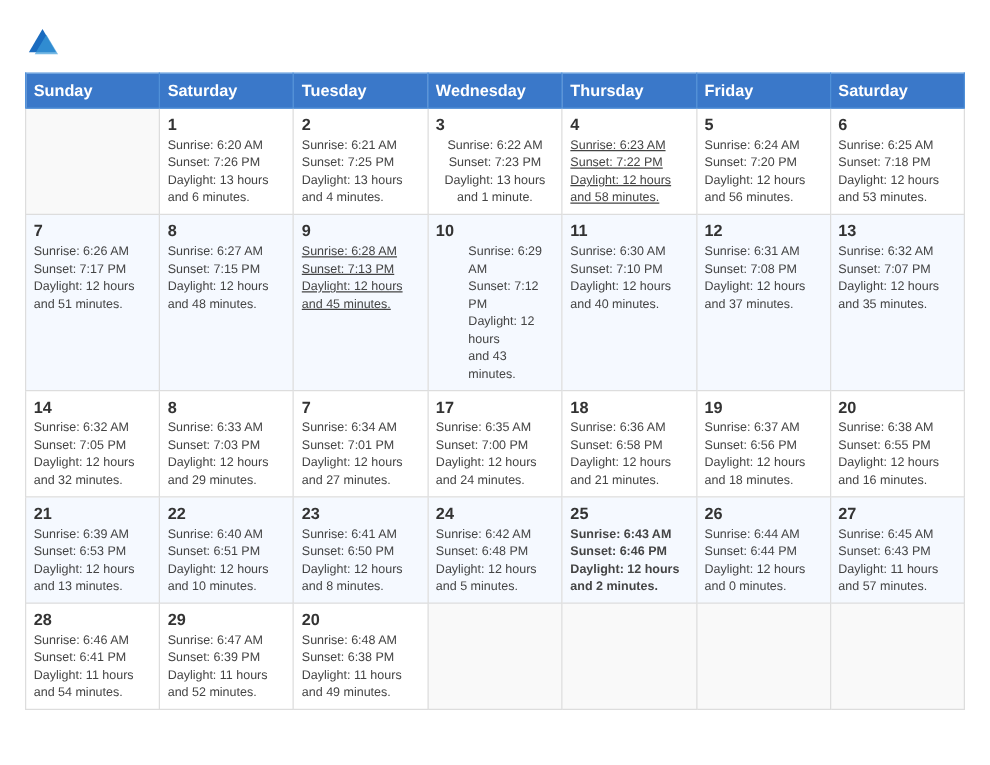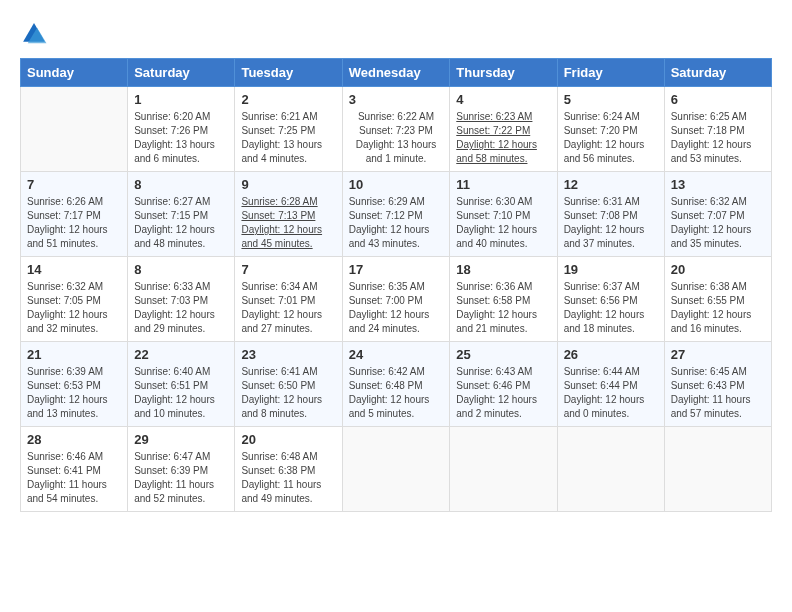--- a/index.html
+++ b/index.html
@@ -180,21 +180,21 @@
         </td>
         <td>
           <span class="day-number">9</span>
           <div class="day-info" style="white-space: pre-line; text-decoration: underline;">Sunrise: 6:28 AM
 Sunset: 7:13 PM
 Daylight: 12 hours
 and 45 minutes.</div>
         </td>
         <td>
           <span class="day-number">10</span>
-          <div class="day-info" style="white-space: pre-line;">Sunrise: 6:29 AM
+          <div class="day-info" style="white-space: pre-line; margin-left: 26px;">Sunrise: 6:29 AM
 Sunset: 7:12 PM
 Daylight: 12 hours
 and 43 minutes.</div>
         </td>
         <td>
           <span class="day-number">11</span>
           <div class="day-info" style="white-space: pre-line;">Sunrise: 6:30 AM
 Sunset: 7:10 PM
 Daylight: 12 hours
 and 40 minutes.</div>
@@ -289,21 +289,21 @@
         </td>
         <td>
           <span class="day-number">24</span>
           <div class="day-info" style="white-space: pre-line;">Sunrise: 6:42 AM
 Sunset: 6:48 PM
 Daylight: 12 hours
 and 5 minutes.</div>
         </td>
         <td>
           <span class="day-number">25</span>
-          <div class="day-info" style="white-space: pre-line;">Sunrise: 6:43 AM
+          <div class="day-info" style="white-space: pre-line; font-weight: bold;">Sunrise: 6:43 AM
 Sunset: 6:46 PM
 Daylight: 12 hours
 and 2 minutes.</div>
         </td>
         <td>
           <span class="day-number">26</span>
           <div class="day-info" style="white-space: pre-line;">Sunrise: 6:44 AM
 Sunset: 6:44 PM
 Daylight: 12 hours
 and 0 minutes.</div>

